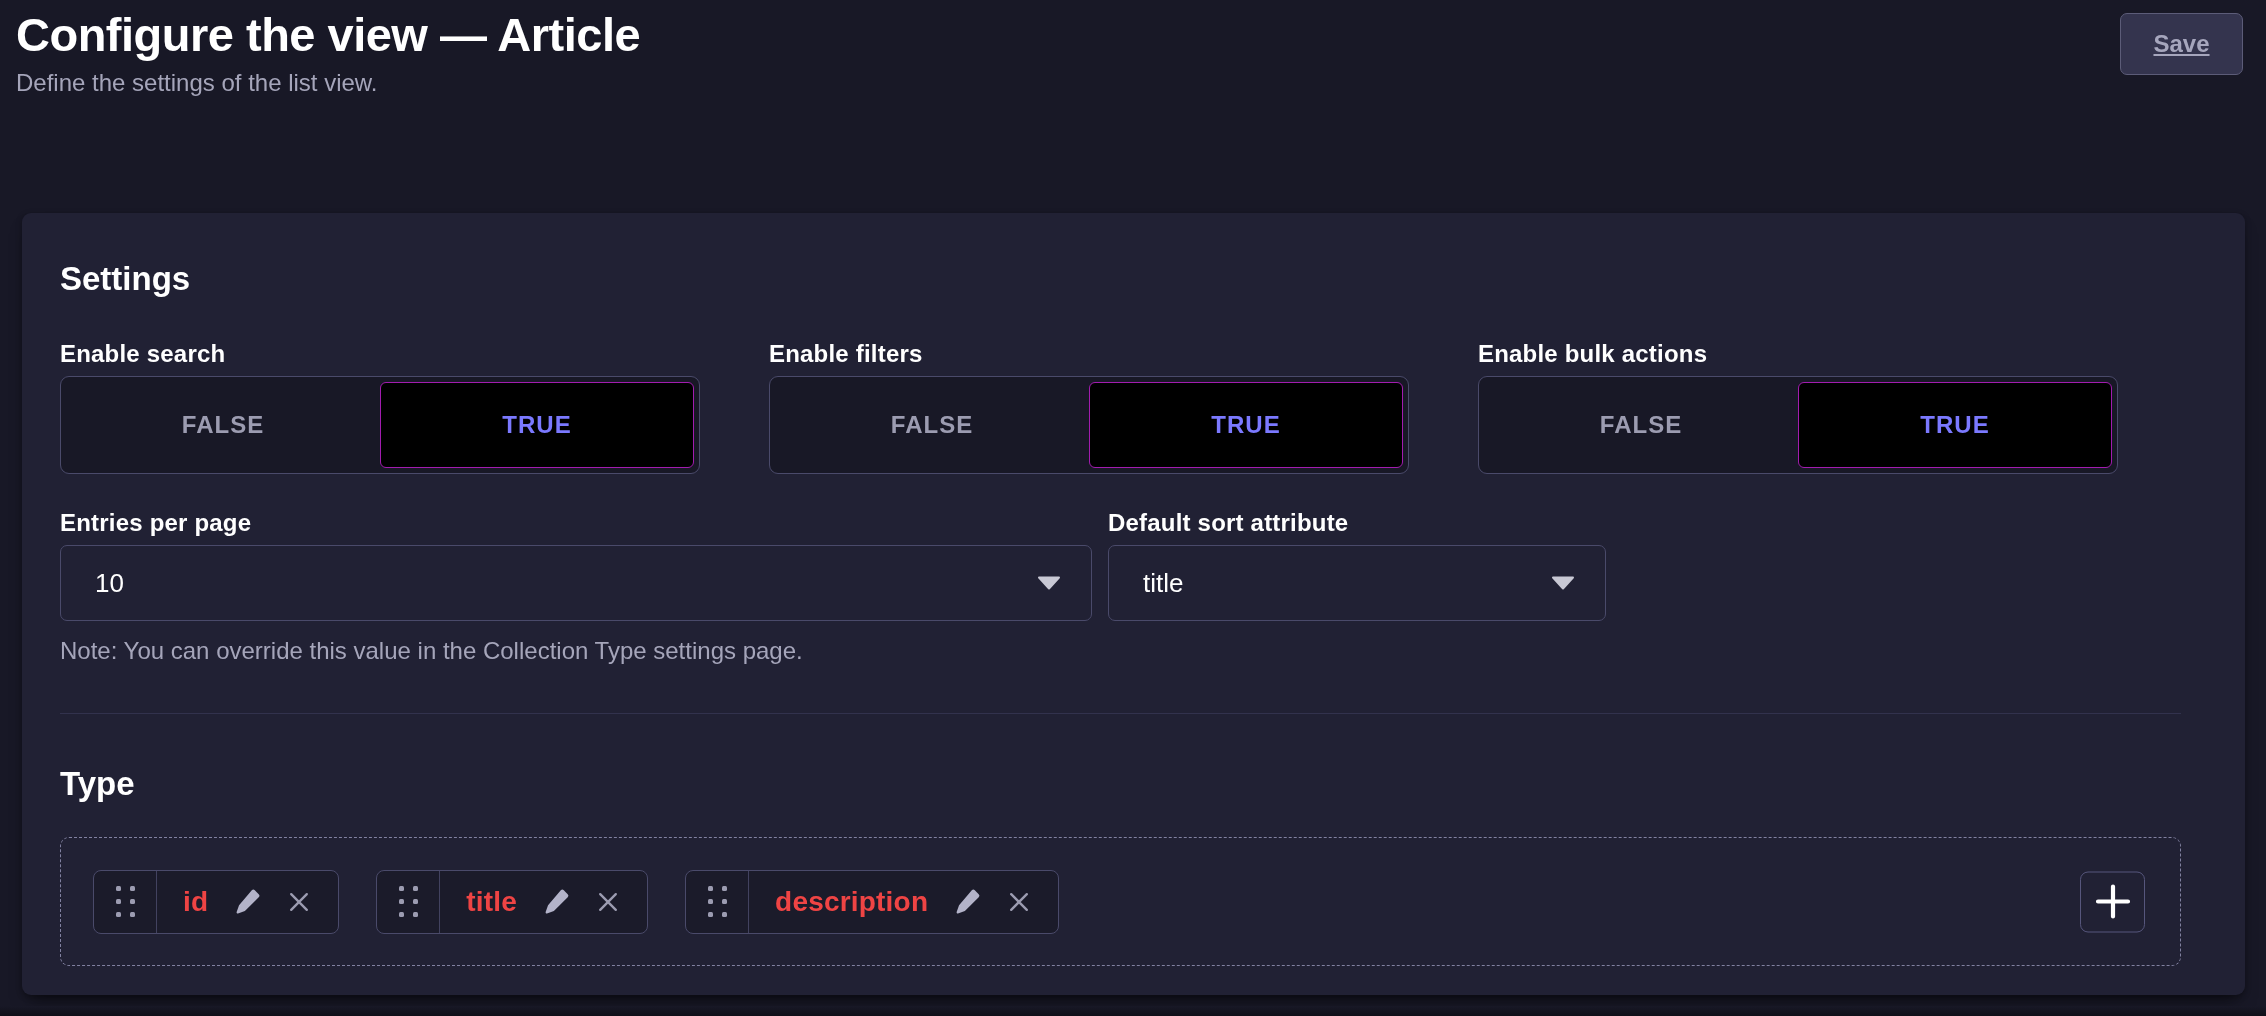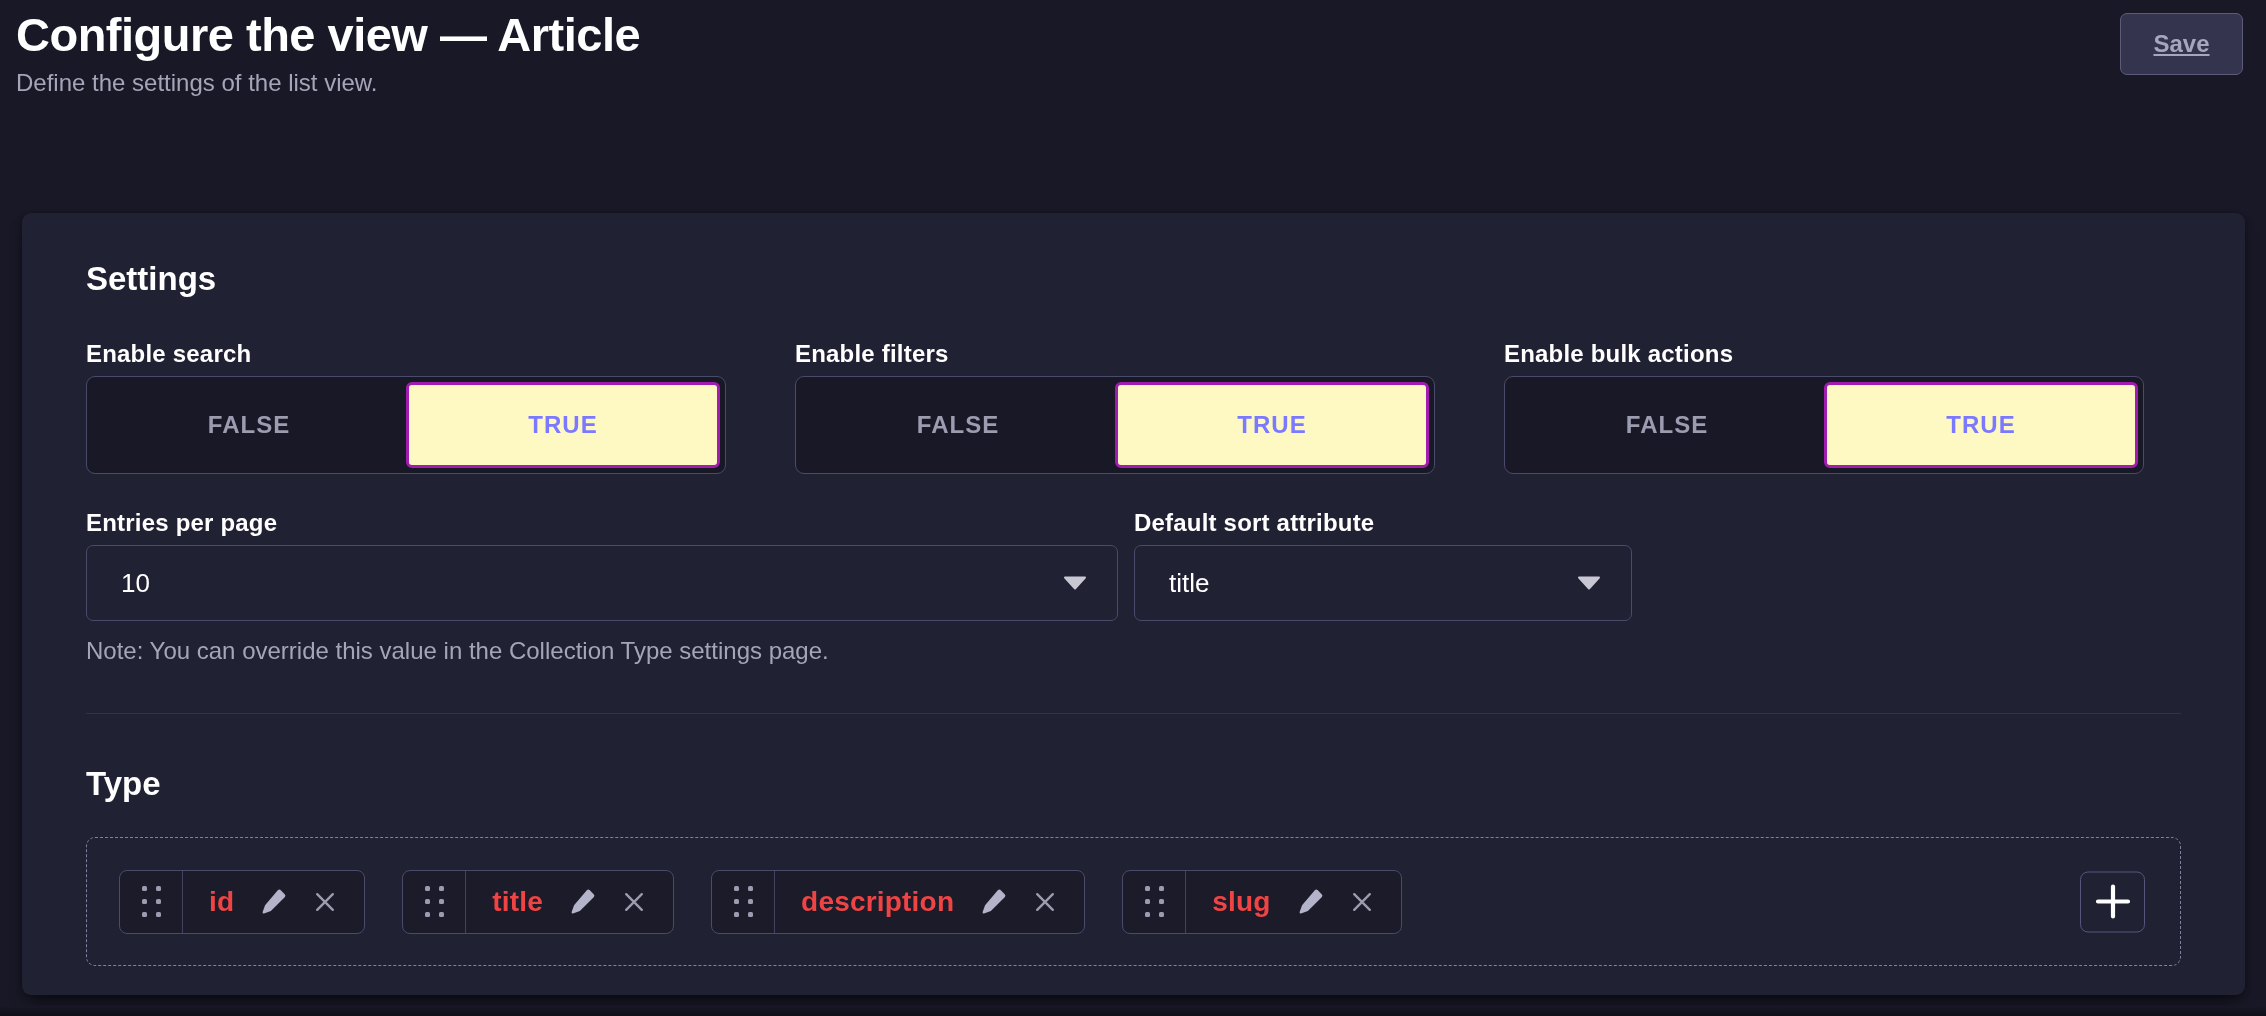--- a/index.html
+++ b/index.html
@@ -51,21 +51,21 @@
   
   .card {
     position: absolute;
     left: 22px;
     top: 213px;
     width: 2223px;
     height: 782px;
     background: #212134;
     border-radius: 9px;
     box-shadow: 0 12px 18px -8px rgba(0,0,0,0.55), 0 2px 6px rgba(0,0,0,0.3);
-    padding: 46px 64px 0 64px;
+    padding: 46px 64px 0 38px;
   }
   .section-heading {
     font-size: 33px;
     font-weight: 700;
     color: #ffffff;
     line-height: 40px;
   }
 
   
   .toggle-row {
@@ -105,22 +105,22 @@
     align-items: center;
     justify-content: center;
     font-size: 24px;
     font-weight: 700;
     letter-spacing: 1px;
     color: #9c9cb1;
     border-radius: 6px;
     cursor: pointer;
   }
   .toggle-option.selected {
-    background: #fef9c3;
-    border: 3px solid #a21caf;
+    background: #000000;
+    border: 1px solid #a21caf;
     color: #7b79ff;
   }
 
   
   .select-box {
     position: relative;
     height: 76px;
     background: #212134;
     border: 1px solid #4a4a6a;
     border-radius: 7px;
@@ -384,45 +384,20 @@
               </svg>
           </button>
           <button class="icon-btn">
             <svg width="26" height="26" viewBox="0 0 20 20">
                 <path d="M4 4 L16 16 M16 4 L4 16" stroke="#9c9cb1" stroke-width="1.8" stroke-linecap="round" fill="none"></path>
               </svg>
           </button>
         </div>
       </div>
 
-      <div class="field-chip">
-        <div class="chip-handle">
-          <div class="drag-dots">
-              <i></i>
-              <i></i>
-              <i></i>
-              <i></i>
-              <i></i>
-              <i></i>
-            </div>
-        </div>
-        <div class="chip-body">
-          <span class="chip-label">slug</span>
-          <button class="icon-btn">
-            <svg width="30" height="30" viewBox="0 0 20 20">
-                <path d="M13.2 2.2 a1.4 1.4 0 0 1 2 0 l2.6 2.6 a1.4 1.4 0 0 1 0 2 L8.6 16 4 17.6 a0.7 0.7 0 0 1 -0.9 -0.9 L4.7 12.1 Z M12 5.4 l3.3 3.3" fill="#b3b3c9"></path>
-              </svg>
-          </button>
-          <button class="icon-btn">
-            <svg width="26" height="26" viewBox="0 0 20 20">
-                <path d="M4 4 L16 16 M16 4 L4 16" stroke="#9c9cb1" stroke-width="1.8" stroke-linecap="round" fill="none"></path>
-              </svg>
-          </button>
-        </div>
-      </div>
 
       <button class="add-field-button">
         <svg width="42" height="42" viewBox="0 0 42 42">
             <path d="M21 6 L21 36 M6 21 L36 21" stroke="#ffffff" stroke-width="4.2" stroke-linecap="round" fill="none"></path>
           </svg>
       </button>
 
     </div>
 
   </div>

